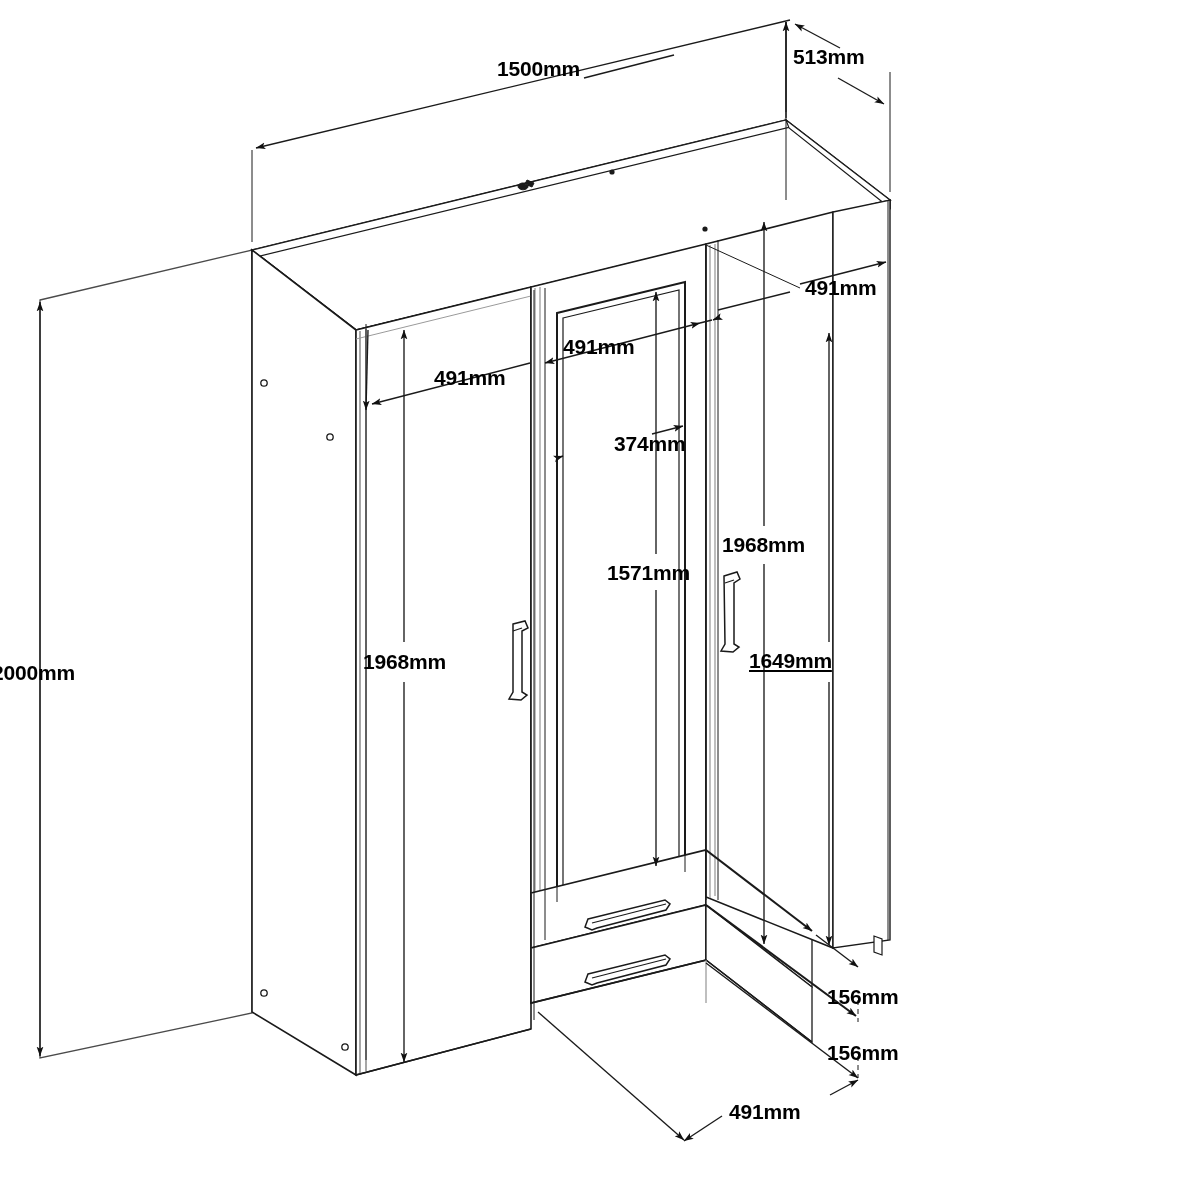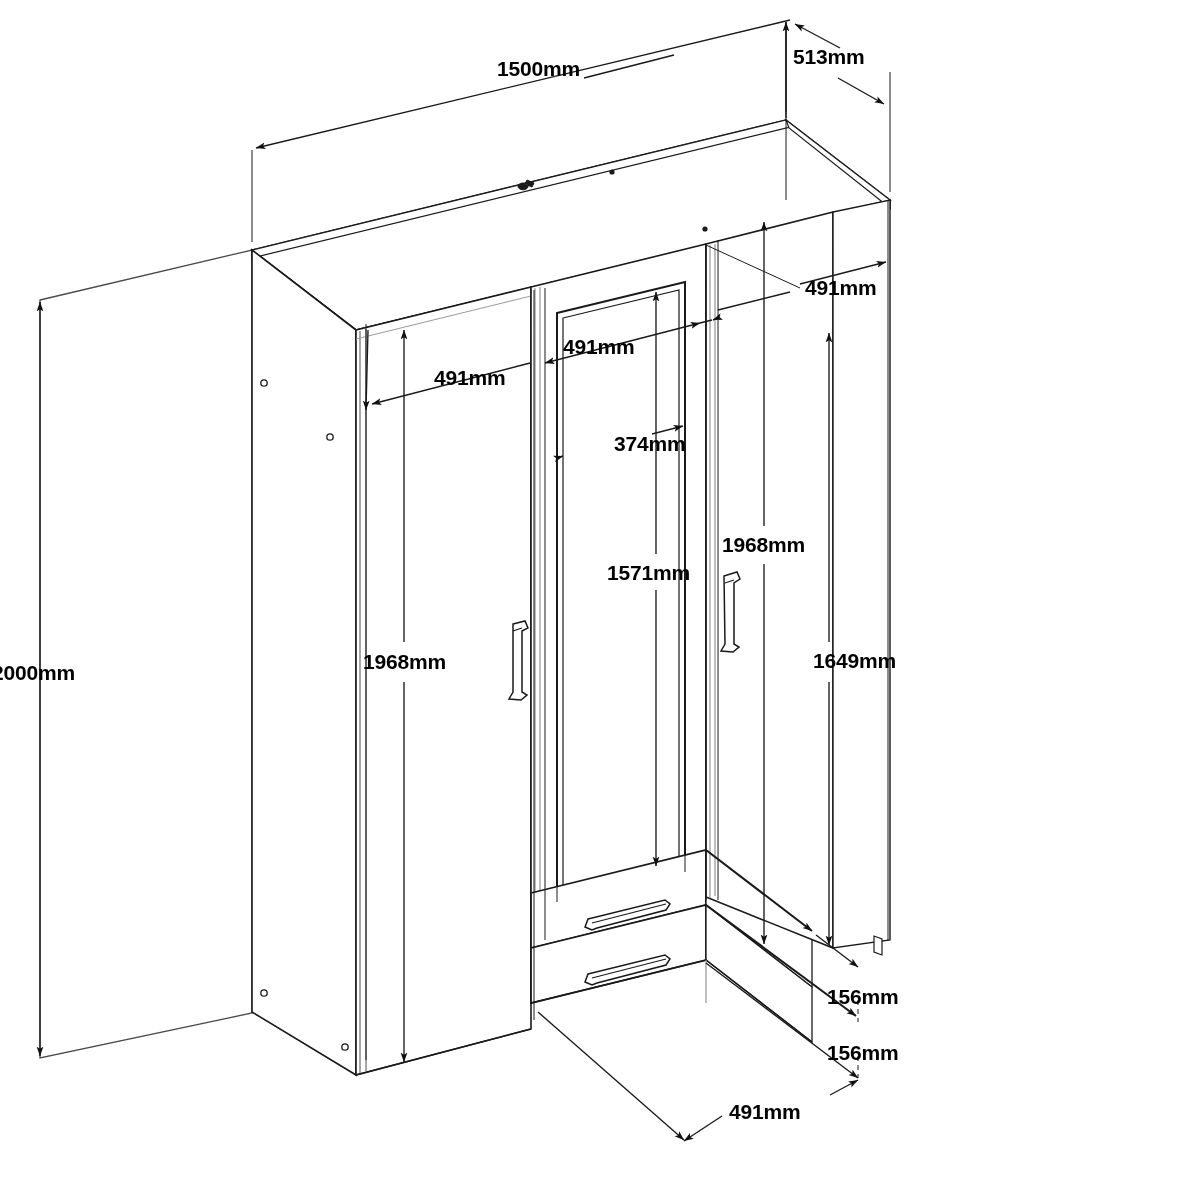--- a/index.html
+++ b/index.html
@@ -39,21 +39,21 @@
   .dim-label.l-1500 { left: 497px; top: 58px; }
   .dim-label.l-513  { left: 793px; top: 46px; }
   .dim-label.l-2000 { left: -8px;  top: 662px; }
   .dim-label.l-491a { left: 434px; top: 367px; }
   .dim-label.l-491b { left: 563px; top: 336px; }
   .dim-label.l-491c { left: 805px; top: 277px; }
   .dim-label.l-374  { left: 569px; top: 433px; margin-left: 45px; }
   .dim-label.l-1571 { left: 607px; top: 562px; text-align: center; }
   .dim-label.l-1968a{ left: 363px; top: 651px; }
   .dim-label.l-1968b{ left: 722px; top: 534px; }
-  .dim-label.l-1649 { left: 813px; top: 650px; }
+  .dim-label.l-1649 { left: 749px; top: 650px; text-decoration: underline; }
   .dim-label.l-156a { left: 827px; top: 986px; }
   .dim-label.l-156b { left: 827px; top: 1042px; }
   .dim-label.l-491d { left: 729px; top: 1101px; }
 </style>
 </head>
 <body>
 
 <div id="stage">
 
   <svg id="drawing" viewBox="0 0 1200 1200" xmlns="http://www.w3.org/2000/svg">

